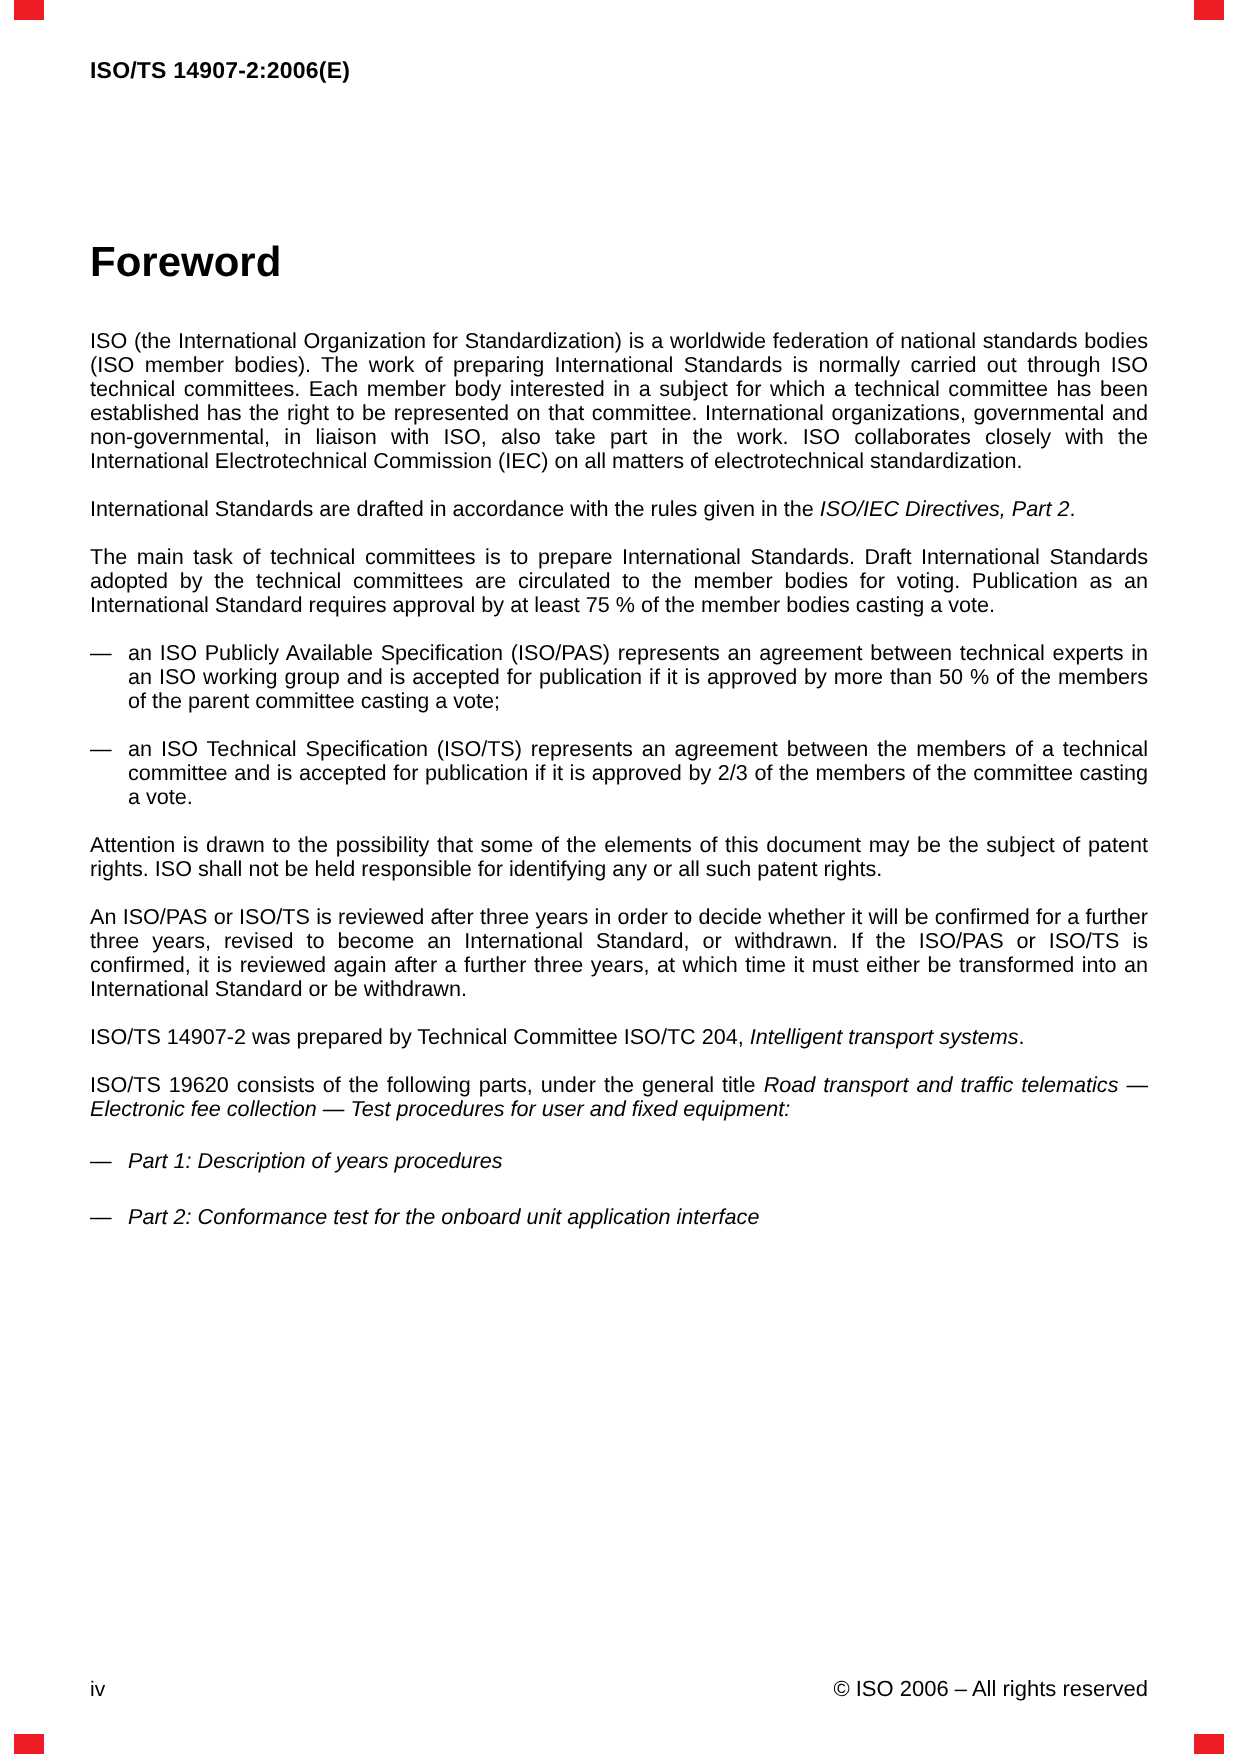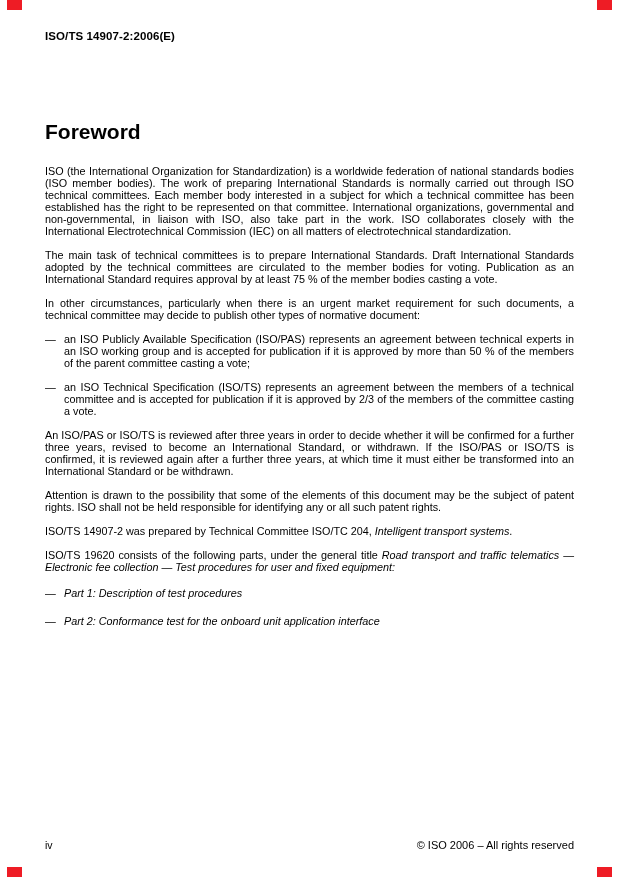--- a/index.html
+++ b/index.html
@@ -91,47 +91,47 @@
   <div class="crop-mark br"></div>
 
   <div class="content">
 
     <div class="doc-ref">ISO/TS 14907-2:2006(E)</div>
 
     <h1 class="section-title">Foreword</h1>
 
     <p class="body-par">ISO (the International Organization for Standardization) is a worldwide federation of national standards bodies (ISO member bodies). The work of preparing International Standards is normally carried out through ISO technical committees. Each member body interested in a subject for which a technical committee has been established has the right to be represented on that committee. International organizations, governmental and non-governmental, in liaison with ISO, also take part in the work. ISO collaborates closely with the International Electrotechnical Commission (IEC) on all matters of electrotechnical standardization.</p>
 
+    <p class="body-par"><span>International Standards are drafted in accordance with the rules given in the </span><span class="italic">ISO/IEC Directives, Part 2</span><span>.</span></p>
 
     <p class="body-par">The main task of technical committees is to prepare International Standards. Draft International Standards adopted by the technical committees are circulated to the member bodies for voting. Publication as an International Standard requires approval by at least 75 % of the member bodies casting a vote.</p>
 
-    <p class="body-par">In other circumstances, particularly when there is an urgent market requirement for such documents, a technical committee may decide to publish other types of normative document:</p>
 
     <div class="hang-item">
       <span class="dash">—</span>
       <span class="hang-text">an ISO Publicly Available Specification (ISO/PAS) represents an agreement between technical experts in an ISO working group and is accepted for publication if it is approved by more than 50 % of the members of the parent committee casting a vote;</span>
     </div>
 
     <div class="hang-item">
       <span class="dash">—</span>
       <span class="hang-text">an ISO Technical Specification (ISO/TS) represents an agreement between the members of a technical committee and is accepted for publication if it is approved by 2/3 of the members of the committee casting a vote.</span>
     </div>
 
+    <p class="body-par">Attention is drawn to the possibility that some of the elements of this document may be the subject of patent rights. ISO shall not be held responsible for identifying any or all such patent rights.</p>
+
     <p class="body-par">An ISO/PAS or ISO/TS is reviewed after three years in order to decide whether it will be confirmed for a further three years, revised to become an International Standard, or withdrawn. If the ISO/PAS or ISO/TS is confirmed, it is reviewed again after a further three years, at which time it must either be transformed into an International Standard or be withdrawn.</p>
-
-    <p class="body-par">Attention is drawn to the possibility that some of the elements of this document may be the subject of patent rights. ISO shall not be held responsible for identifying any or all such patent rights.</p>
 
     <p class="body-par"><span>ISO/TS 14907-2 was prepared by Technical Committee ISO/TC 204, </span><span class="italic">Intelligent transport systems</span><span>.</span></p>
 
     <p class="body-par"><span>ISO/TS 19620 consists of the following parts, under the general title </span><span class="italic">Road transport and traffic telematics — Electronic fee collection — Test procedures for user and fixed equipment:</span></p>
 
     <div class="part-list">
       <div class="hang-item">
         <span class="dash">—</span>
-        <span class="hang-text">Part 1: Description of test procedures</span>
+        <span class="hang-text">Part 1: Description of years procedures</span>
       </div>
       <div class="hang-item">
         <span class="dash">—</span>
         <span class="hang-text">Part 2: Conformance test for the onboard unit application interface</span>
       </div>
     </div>
 
   </div>
 
   <div class="footer">

